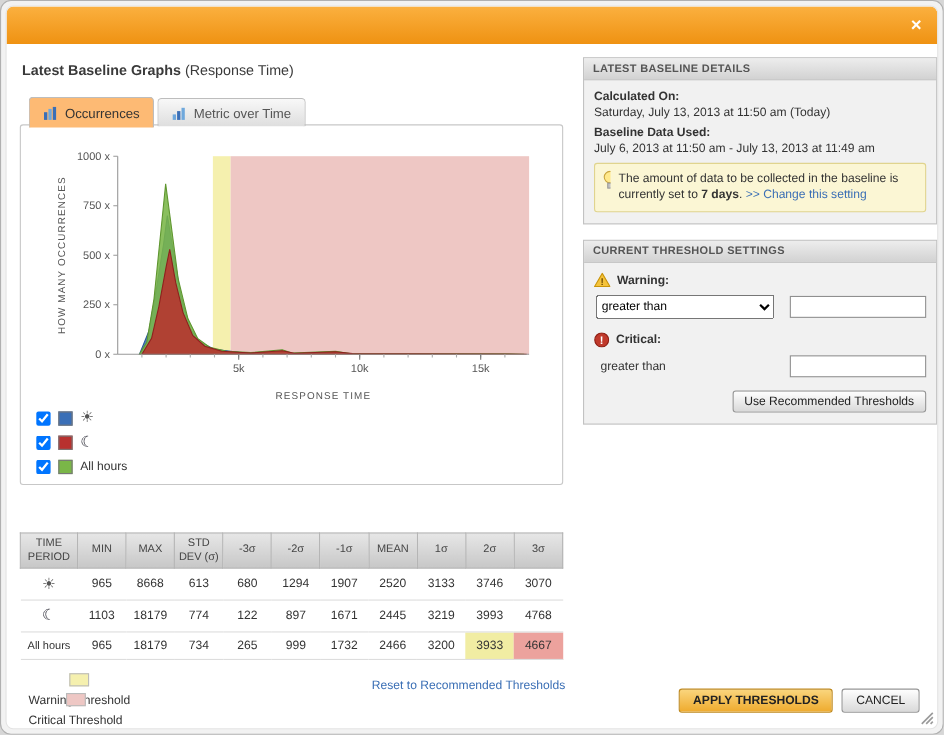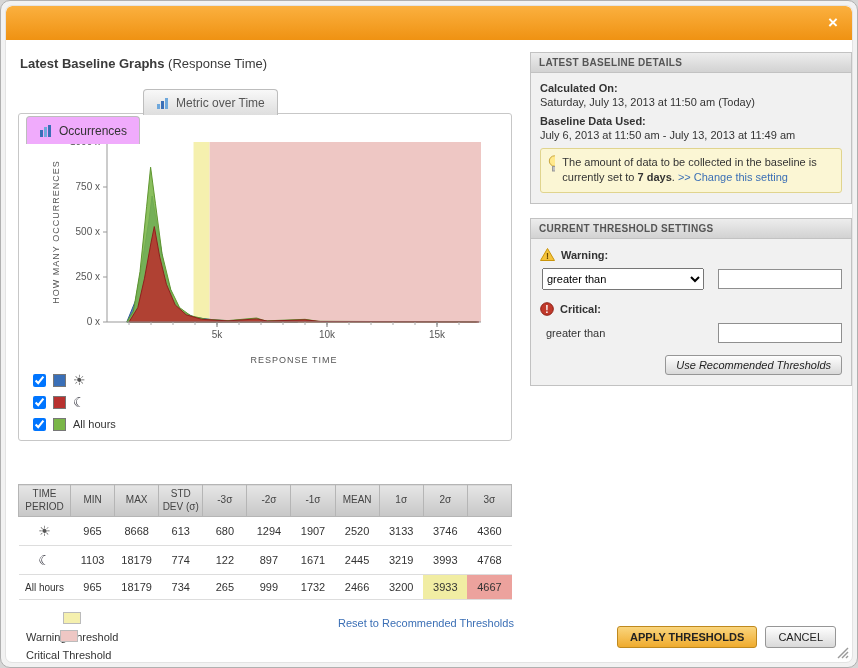--- a/index.html
+++ b/index.html
@@ -10,21 +10,21 @@
   .titlebar .title{position:absolute;left:14px;top:0;line-height:34px;color:#fff;font-size:15px;font-weight:bold;text-shadow:0 1px 1px rgba(120,70,0,.45);}
   .titlebar .close{position:absolute;right:14px;top:0;line-height:34px;color:#fff;font-size:17px;font-weight:bold;cursor:pointer;}
 
   .section-heading{position:absolute;font-size:13px;color:#3a3a3a;}
   .section-heading b{font-weight:bold;}
   #graphs-heading{left:14px;top:50px;}
   #stats-heading{left:14px;top:452px;}
 
   .tabs{position:absolute;left:20px;top:81px;display:flex;z-index:3;}
   .tab{height:25px;display:flex;align-items:center;gap:6px;padding:0 12px;border:1px solid #bdbdbd;border-bottom:none;border-radius:4px 4px 0 0;background:linear-gradient(#f8f8f8,#dedede);font-size:12px;color:#555;margin-right:3px;cursor:pointer;position:relative;top:2px;}
-  .tab.active{background:#f0abfc;color:#333;top:1px;height:27px;z-index:4;margin-top:28px;}
+  .tab.active{background:#fdba74;color:#333;top:1px;height:27px;z-index:4;}
 
   .chart-box{position:absolute;left:12px;top:107px;width:494px;height:328px;border:1px solid #c7c7c7;border-radius:3px;background:#fff;box-sizing:border-box;z-index:2;}
   #chart{position:absolute;left:6px;top:10px;}
   .chk-row{position:absolute;left:14px;display:flex;align-items:center;gap:7px;font-size:11px;color:#333;height:16px;}
   .chk-row input{width:13px;height:13px;margin:0;}
   .swatch{display:inline-block;width:13px;height:13px;border:1px solid #777;box-sizing:border-box;}
   .glyph{font-family:"DejaVu Sans",sans-serif;font-size:14px;color:#555;line-height:14px;}
   .moon-color{color:#2f2f3a;}
   #chk1{top:258px;} #chk2{top:280px;} #chk3{top:302px;}
 
@@ -51,21 +51,21 @@
   .lbl{font-weight:bold;margin:2px 0 2px;}
   .val{margin:0 0 7px;}
   .note{display:flex;gap:7px;background:#fbf6d4;border:1px solid #e0d48e;border-radius:3px;padding:6px 7px;margin-top:4px;line-height:1.4;}
   .note a{color:#3b6fb5;text-decoration:none;cursor:pointer;}
   .thr-label-row{display:flex;align-items:center;gap:6px;font-weight:bold;margin:2px 0 7px;}
   .thr-controls{display:flex;align-items:center;gap:14px;margin:0 0 12px 2px;}
   .thr-controls select{width:162px;height:22px;font-size:11px;font-family:"Liberation Sans",sans-serif;}
   .thr-input{width:116px;height:18px;border:1px solid #8f8f8f;font-size:11px;padding:0 3px;}
   .crit-controls{display:flex;align-items:center;justify-content:space-between;margin:0 0 4px 6px;}
   .btn-row{text-align:right;margin-top:12px;}
-  .gray-btn{background:linear-gradient(#fefefe,#d9d9d9);border:1px solid #969696;border-radius:3px;font-size:11px;padding:3px 10px;color:#222;font-family:"Liberation Sans",sans-serif;cursor:pointer;font-style:italic;}
+  .gray-btn{background:linear-gradient(#fefefe,#d9d9d9);border:1px solid #969696;border-radius:3px;font-size:11px;padding:3px 10px;color:#222;font-family:"Liberation Sans",sans-serif;cursor:pointer;}
 
   .footer{position:absolute;right:16px;bottom:14px;display:flex;gap:8px;}
   .apply-btn{background:linear-gradient(#fad57d,#efab2e);border:1px solid #bf891e;border-radius:3px;font-size:11px;font-weight:bold;padding:4px 12px;color:#222;font-family:"Liberation Sans",sans-serif;cursor:pointer;}
   .cancel-btn{background:linear-gradient(#fefefe,#d9d9d9);border:1px solid #969696;border-radius:3px;font-size:11px;padding:4px 12px;color:#222;font-family:"Liberation Sans",sans-serif;cursor:pointer;}
   .resize-grip{position:absolute;right:3px;bottom:3px;cursor:nwse-resize;}
 </style>
 </head>
 <body>
 
 <div class="stage">
@@ -195,21 +195,21 @@
               <td class="period-cell"><span class="sun-glyph">☀</span></td>
               <td>965</td>
               <td>8668</td>
               <td>613</td>
               <td>680</td>
               <td>1294</td>
               <td>1907</td>
               <td>2520</td>
               <td>3133</td>
               <td>3746</td>
-              <td>4360</td>
+              <td>3070</td>
             </tr>
             <tr>
               <td class="period-cell"><span class="moon-glyph">☾</span></td>
               <td>1103</td>
               <td>18179</td>
               <td>774</td>
               <td>122</td>
               <td>897</td>
               <td>1671</td>
               <td>2445</td>

